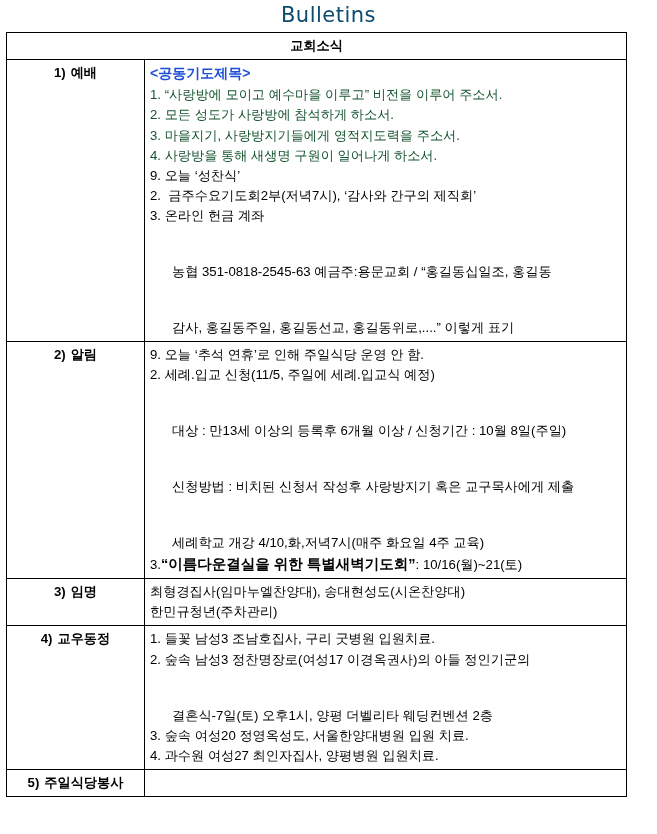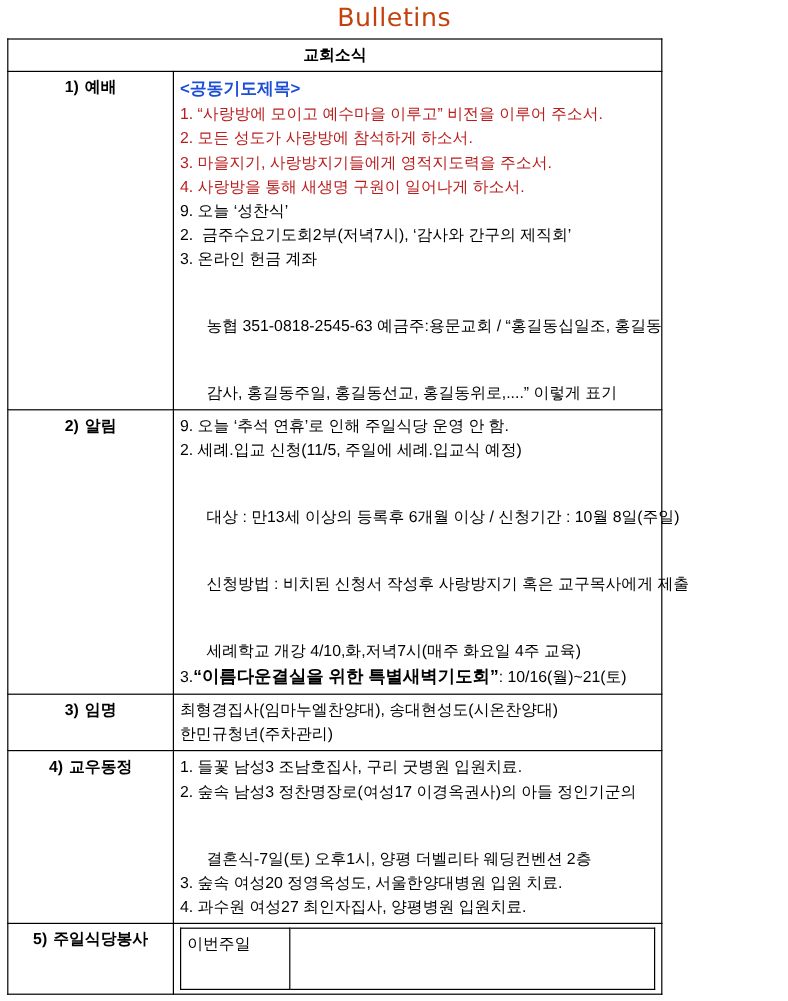--- a/index.html
+++ b/index.html
@@ -15,29 +15,29 @@
     overflow: hidden;
   }
   .page {
     width: 657px;
     box-sizing: border-box;
     padding: 0;
   }
   .doc-title {
     text-align: center;
     font-size: 21px;
-    color: #c2410c;
+    color: #0c4a6e;
     font-family: "DejaVu Sans", sans-serif;
     letter-spacing: 0.5px;
     padding: 4px 0 5px 0;
     line-height: 1.1;
   }
   table.bulletin {
     border-collapse: collapse;
-    width: 546px;
+    width: 621px;
     margin: 0 6px;
     table-layout: fixed;
   }
   table.bulletin td, table.bulletin th {
     border: 1px solid #000000;
     vertical-align: top;
     padding: 3px 5px;
     font-size: 13.2px;
     line-height: 1.52;
   }
@@ -61,21 +61,21 @@
     white-space: nowrap;
   }
   .label-num {
     font-weight: bold;
     margin-right: 5px;
   }
   .content-cell {
     padding: 4px 6px 5px 6px;
   }
   .blue {
-    color: #b91c1c;
+    color: #14532d;
   }
   .heading-blue {
     color: #1d4ed8;
     font-weight: bold;
     font-size: 14px;
     display: block;
     margin-bottom: 1px;
   }
   .line {
     display: block;
@@ -201,24 +201,20 @@
 
       <tr>
         <td class="label-cell">
           <span class="label-inner">
             <span class="label-num">5)</span><span>주일식당봉사</span>
           </span>
         </td>
         <td class="nopad">
           <table class="sub-table">
             <tbody>
-              <tr class="meal-row-top">
-                <td class="meal-label">이번주일</td>
-                <td class="meal-content" style="height:44px;"></td>
-              </tr>
             </tbody>
           </table>
         </td>
       </tr>
 
     </tbody>
   </table>
 </div>
 
 </body></html>

